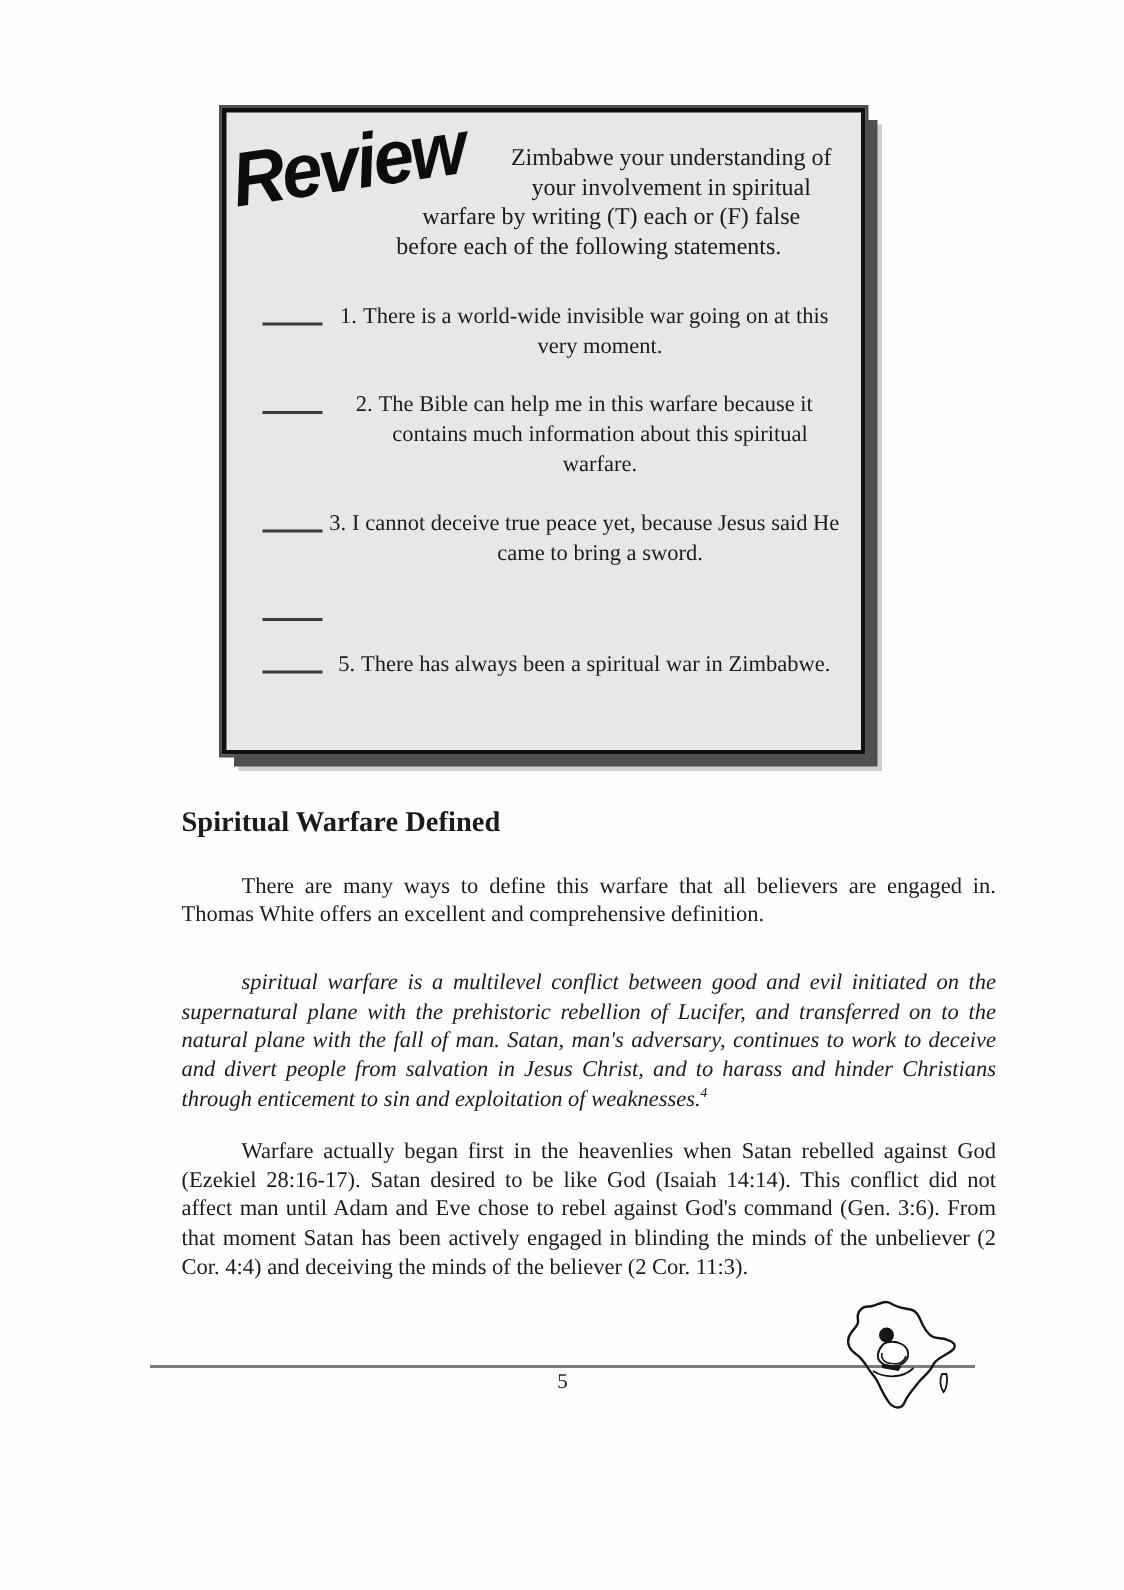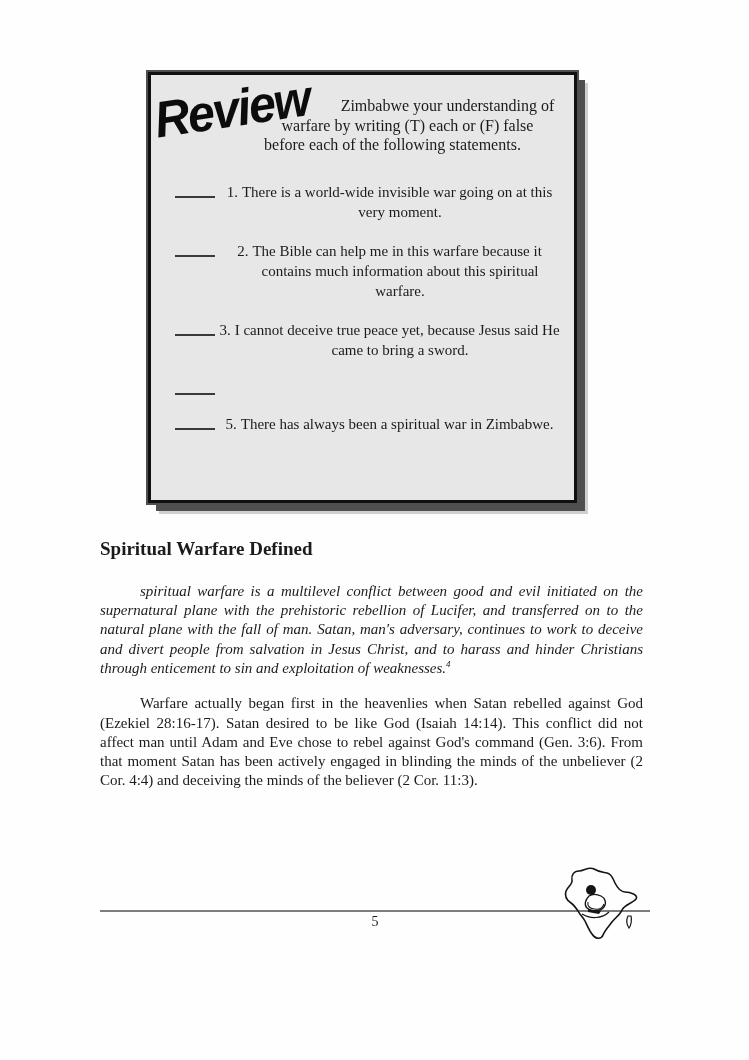--- a/index.html
+++ b/index.html
@@ -66,21 +66,21 @@
   .stmt-body {
     width: 358px;
     padding-left: 21px;
     text-indent: -21px;
   }
   .stmt-num { padding-right: 4px; }
 
   
   .section {
     position: absolute;
-    left: 100px; top: 538px;
+    left: 121px; top: 538px;
     width: 543px;
   }
   .section h1 {
     font-size: 19px;
     font-weight: bold;
     margin: 0 0 21px 0;
     line-height: 1.2;
   }
   .section p {
     margin: 0 0 26px 0;
@@ -121,20 +121,21 @@
   }
 </style>
 </head>
 <body>
 
 <div class="review-box">
   <div class="review-title">Review</div>
 
   <div class="instructions">
     <div class="instr-line il0">Zimbabwe your understanding of</div>
+    <div class="instr-line il1">your involvement in spiritual</div>
     <div class="instr-line il2">warfare by writing (T) each or (F) false</div>
     <div class="instr-line il3">before each of the following statements.</div>
   </div>
 
   <div class="statements">
     <div class="stmt">
       <span class="answer-blank"></span>
       <div class="stmt-body"><span class="stmt-num">1.</span><span>There is a world-wide invisible war going on at this very moment.</span></div>
     </div>
     <div class="stmt">
@@ -150,20 +151,21 @@
     </div>
     <div class="stmt">
       <span class="answer-blank"></span>
       <div class="stmt-body"><span class="stmt-num">5.</span><span>There has always been a spiritual war in Zimbabwe.</span></div>
     </div>
   </div>
 </div>
 
 <div class="section">
   <h1>Spiritual Warfare Defined</h1>
+  <p>There are many ways to define this warfare that all believers are engaged in. Thomas White offers an excellent and comprehensive definition.</p>
   <p class="quote"><span>spiritual warfare is a multilevel conflict between good and evil initiated on the supernatural plane with the prehistoric rebellion of Lucifer, and transferred on to the natural plane with the fall of man. Satan, man's adversary, continues to work to deceive and divert people from salvation in Jesus Christ, and to harass and hinder Christians through enticement to sin and exploitation of weaknesses.</span><span class="footnote-ref">4</span></p>
   <p class="last">Warfare actually began first in the heavenlies when Satan rebelled against God (Ezekiel 28:16-17).  Satan desired to be like God (Isaiah 14:14). This conflict did not affect man until Adam and Eve chose to rebel against God's command (Gen. 3:6). From that moment Satan has been actively engaged in blinding the minds of the unbeliever (2 Cor. 4:4) and deceiving the minds of the believer (2 Cor. 11:3).</p>
 </div>
 
 <div class="footer-rule"></div>
 <div class="page-number">5</div>
 
 <svg class="footer-logo" viewBox="0 0 92 84" xmlns="http://www.w3.org/2000/svg">
 
   <path d="M36,5 C31,2 26,7 21,7 C16,7 13,11 14,16 C15,20 10,22 8,27

